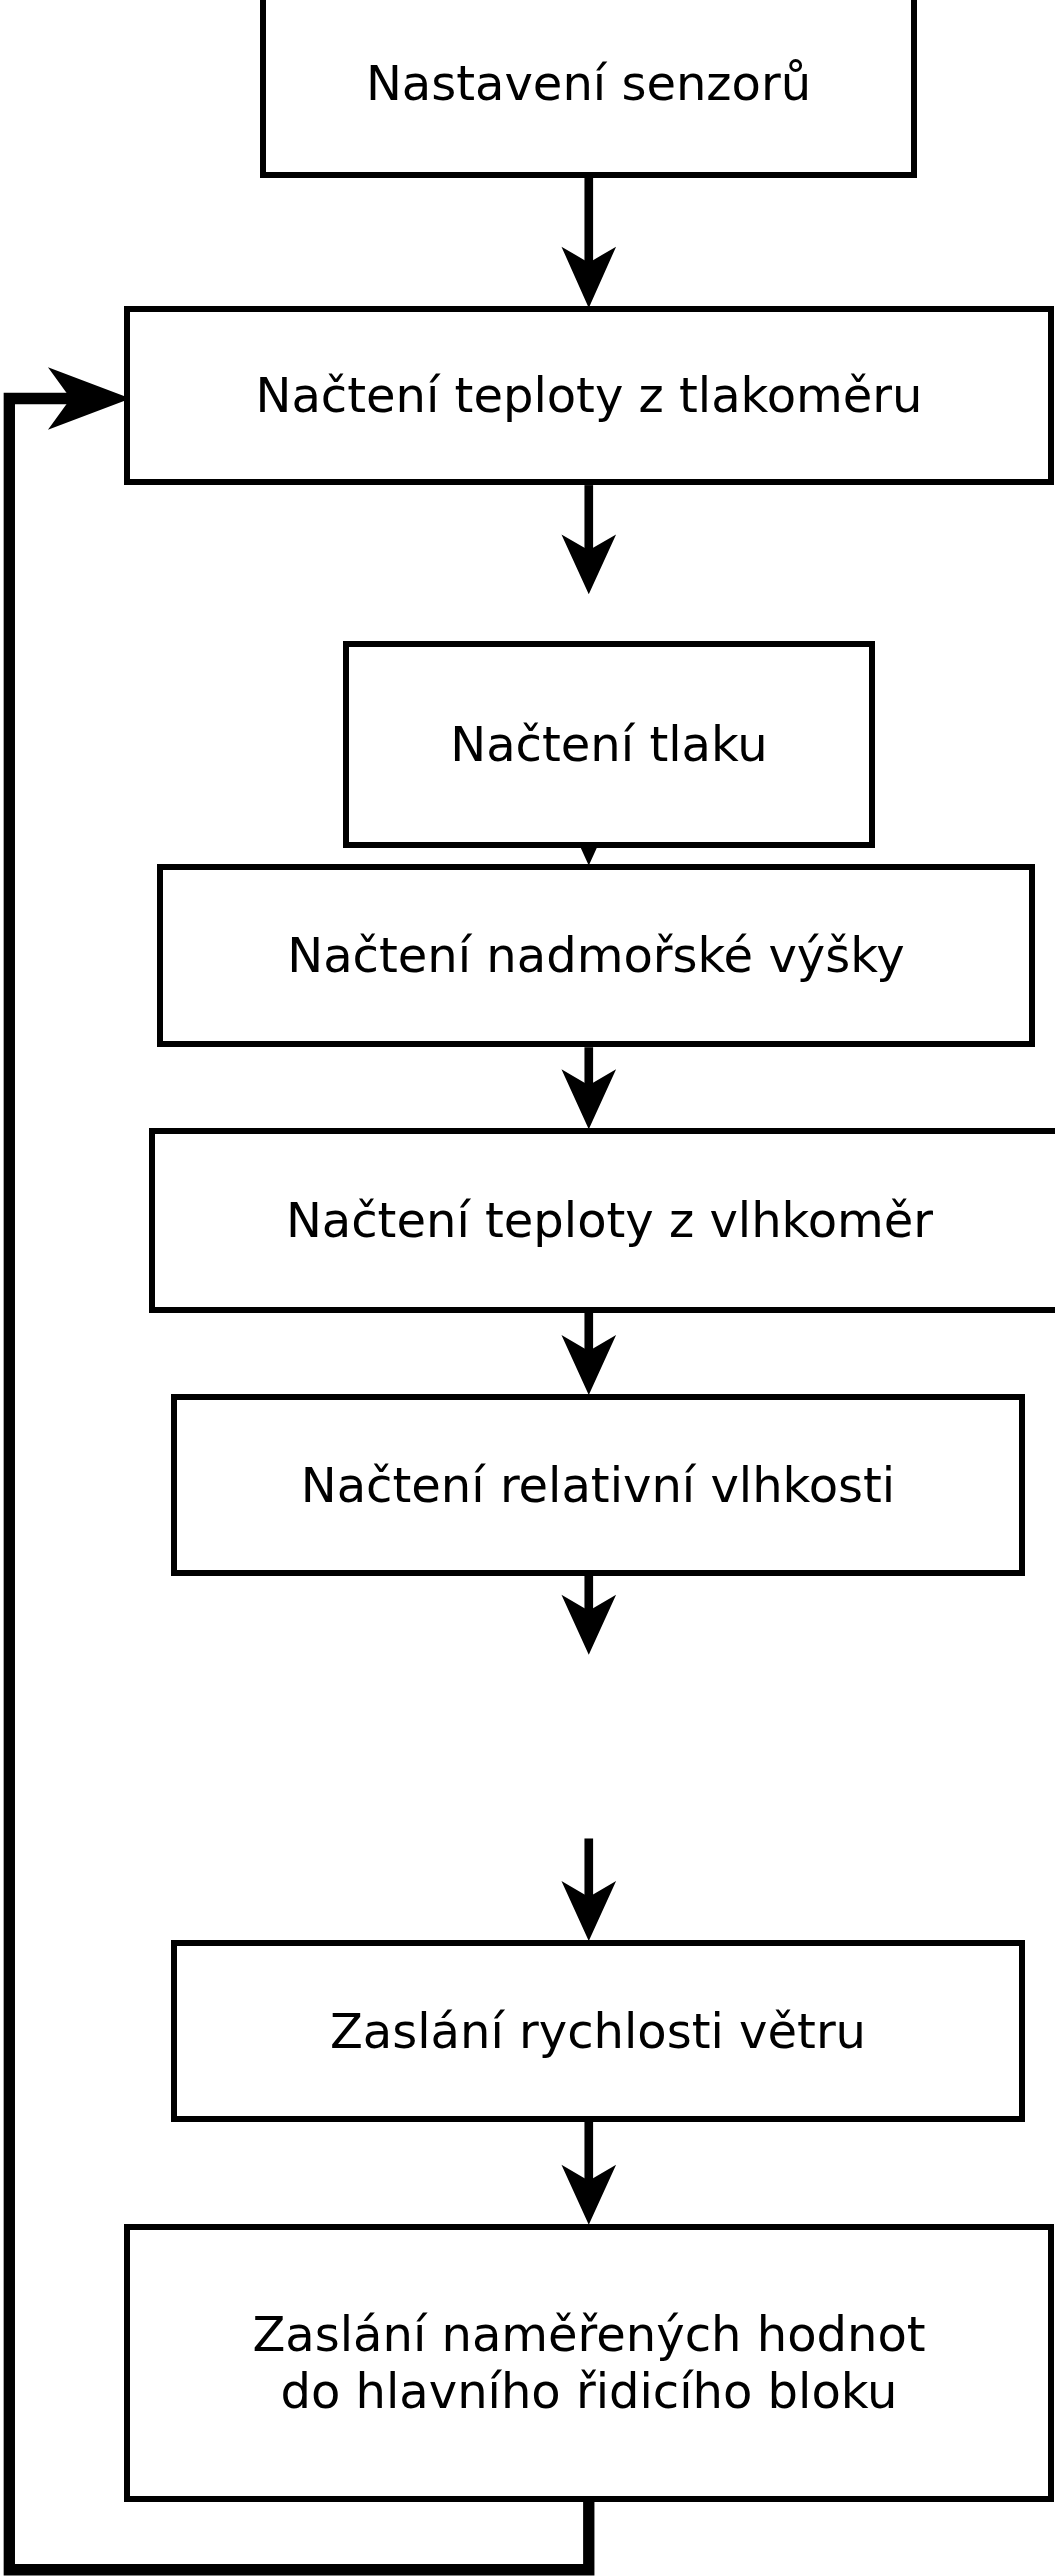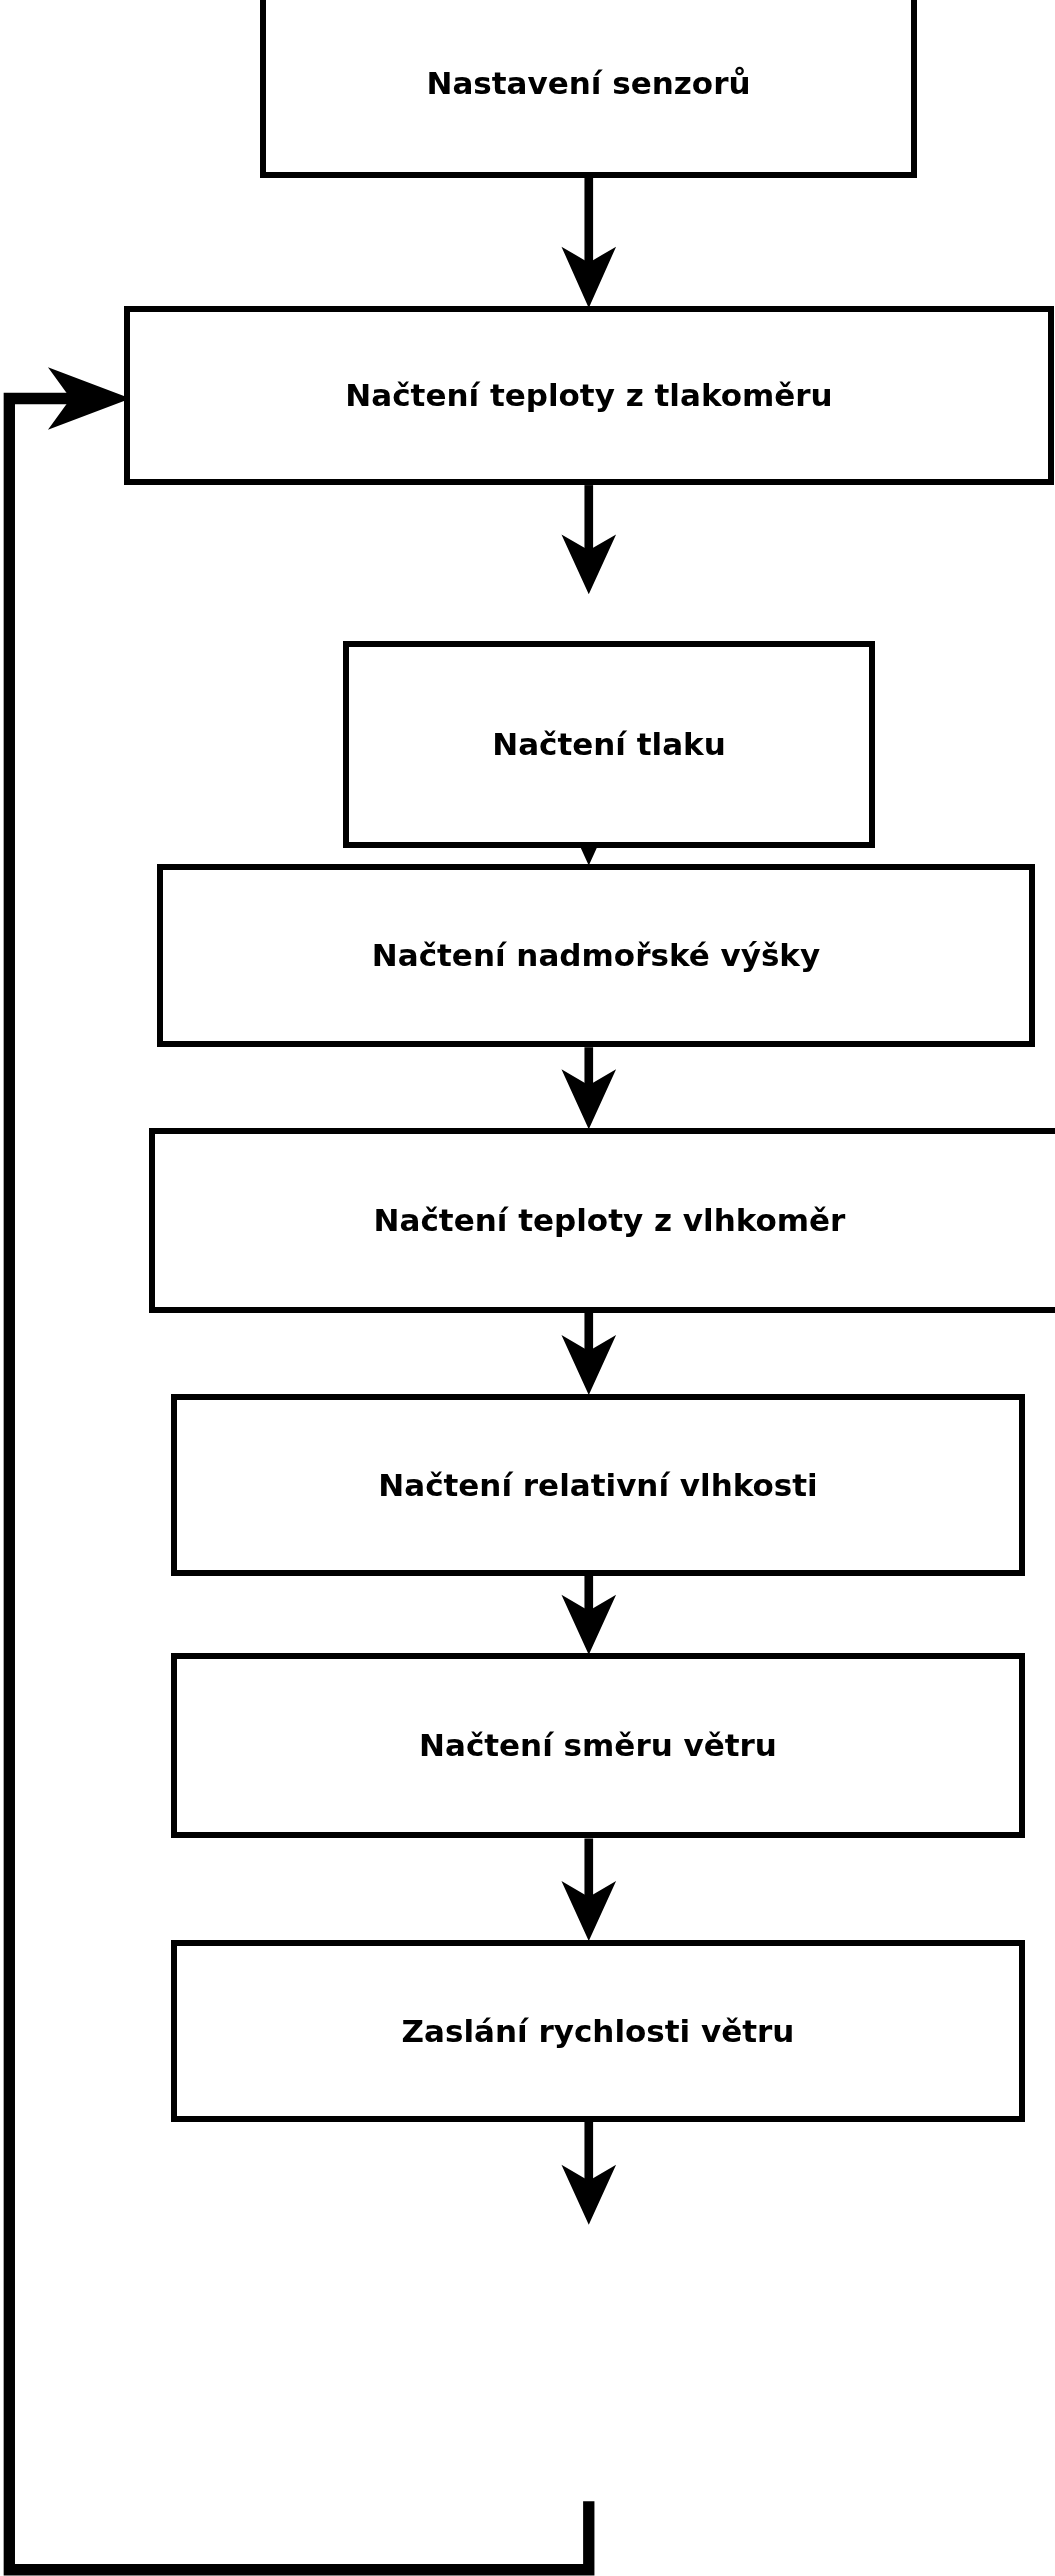--- a/index.html
+++ b/index.html
@@ -21,24 +21,24 @@
     box-sizing: border-box;
     background: #ffffff;
     border: 6px solid #000000;
     display: flex;
     align-items: center;
     justify-content: center;
     text-align: center;
     z-index: 3;
   }
   .node .label {
-    font-size: 31px;
+    font-size: 48px;
     line-height: 1.18;
     color: #000000;
-    font-weight: 700;
+    font-weight: 400;
     letter-spacing: 0px;
     padding: 0 9.3px;
     white-space: pre-line;
   }
   .flow-svg {
     position: absolute;
     left: 0;
     top: 0;
     width: 1055px;
     height: 2576px;
@@ -121,23 +121,24 @@
   </div>
 
   <div class="node" style="left:133px; top:1128px; width:921px; height:185px;margin-left:16px;">
     <span class="label">Načtení teploty z vlhkoměr</span>
   </div>
 
   <div class="node" style="left:171px; top:1394px; width:854px; height:182px;">
     <span class="label">Načtení relativní vlhkosti</span>
   </div>
 
-  <div class="node" style="left:171px; top:1653px; width:854px; height:185px;">
-    <span class="label">Načtení směru větru</span>
-  </div>
 
   <div class="node" style="left:171px; top:1940px; width:854px; height:182px;">
     <span class="label">Zaslání rychlosti větru</span>
   </div>
 
+  <div class="node" style="left:124px; top:2224px; width:930px; height:278px;">
+    <span class="label">Zaslání naměřených hodnot
+do hlavního řidicího bloku</span>
+  </div>
 
 </div>
 
 
 </body></html>

